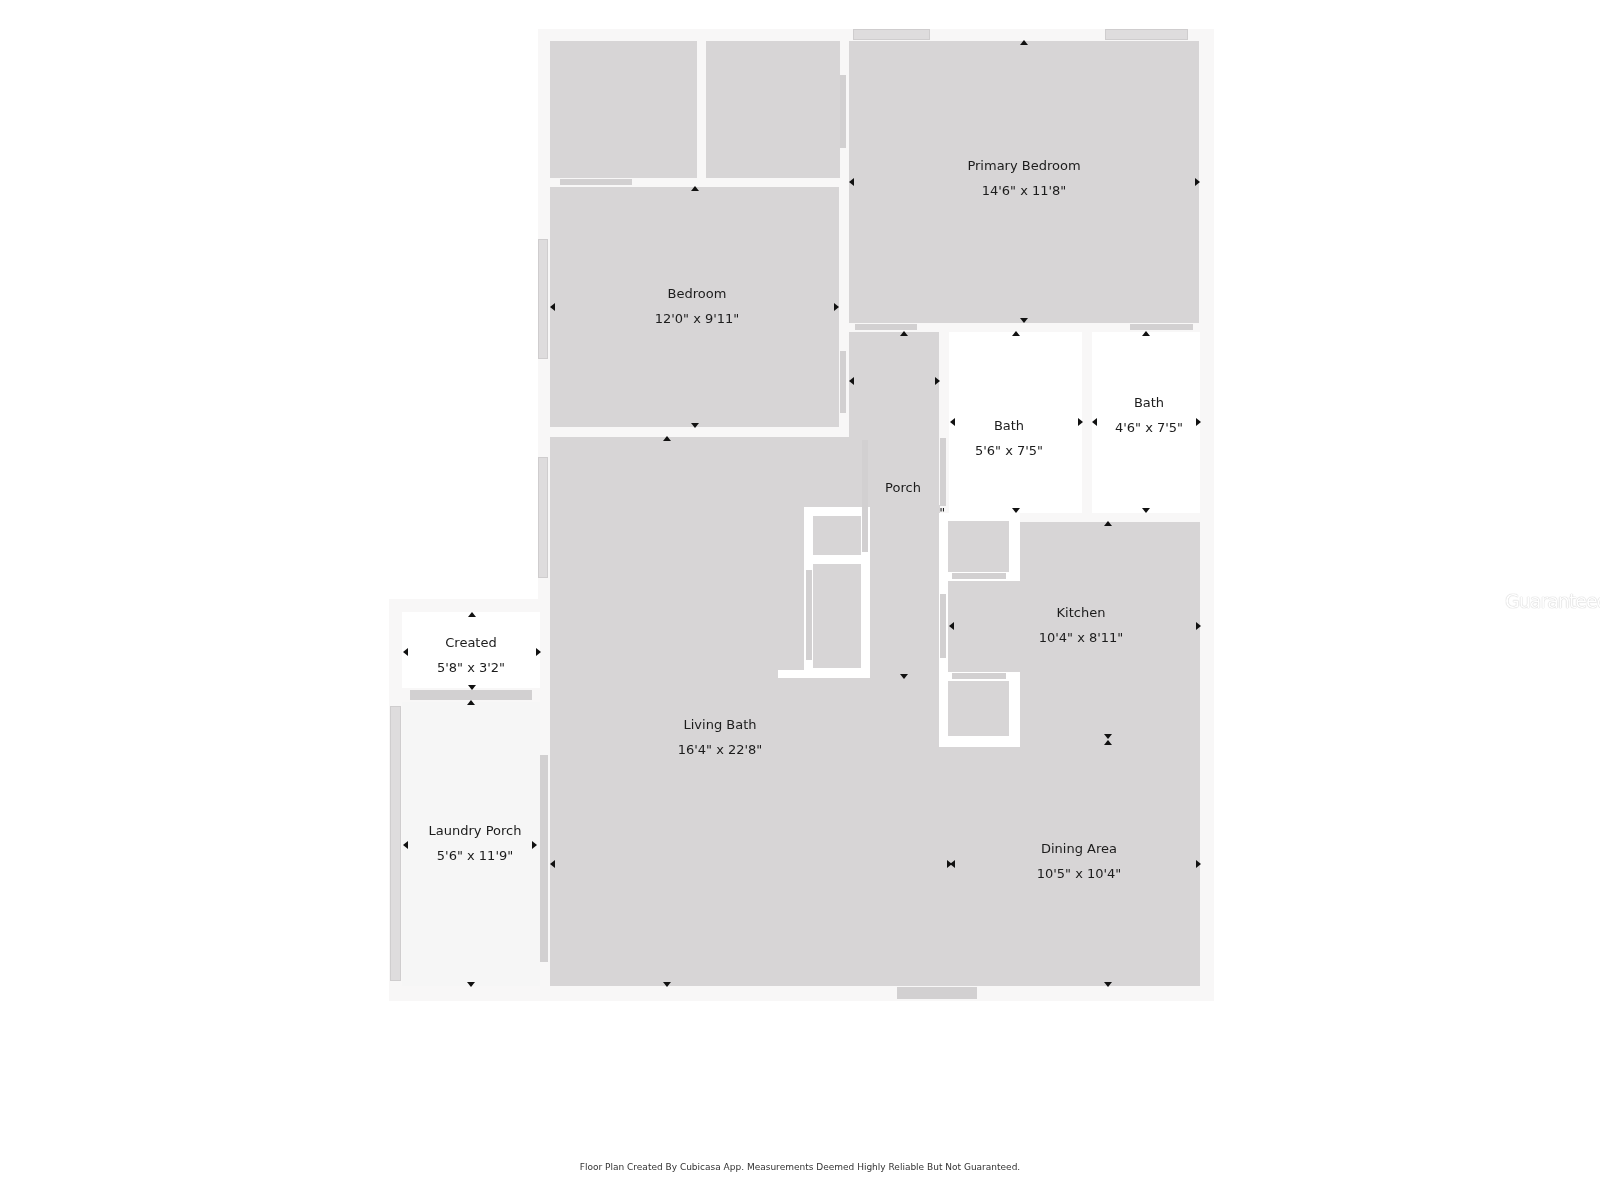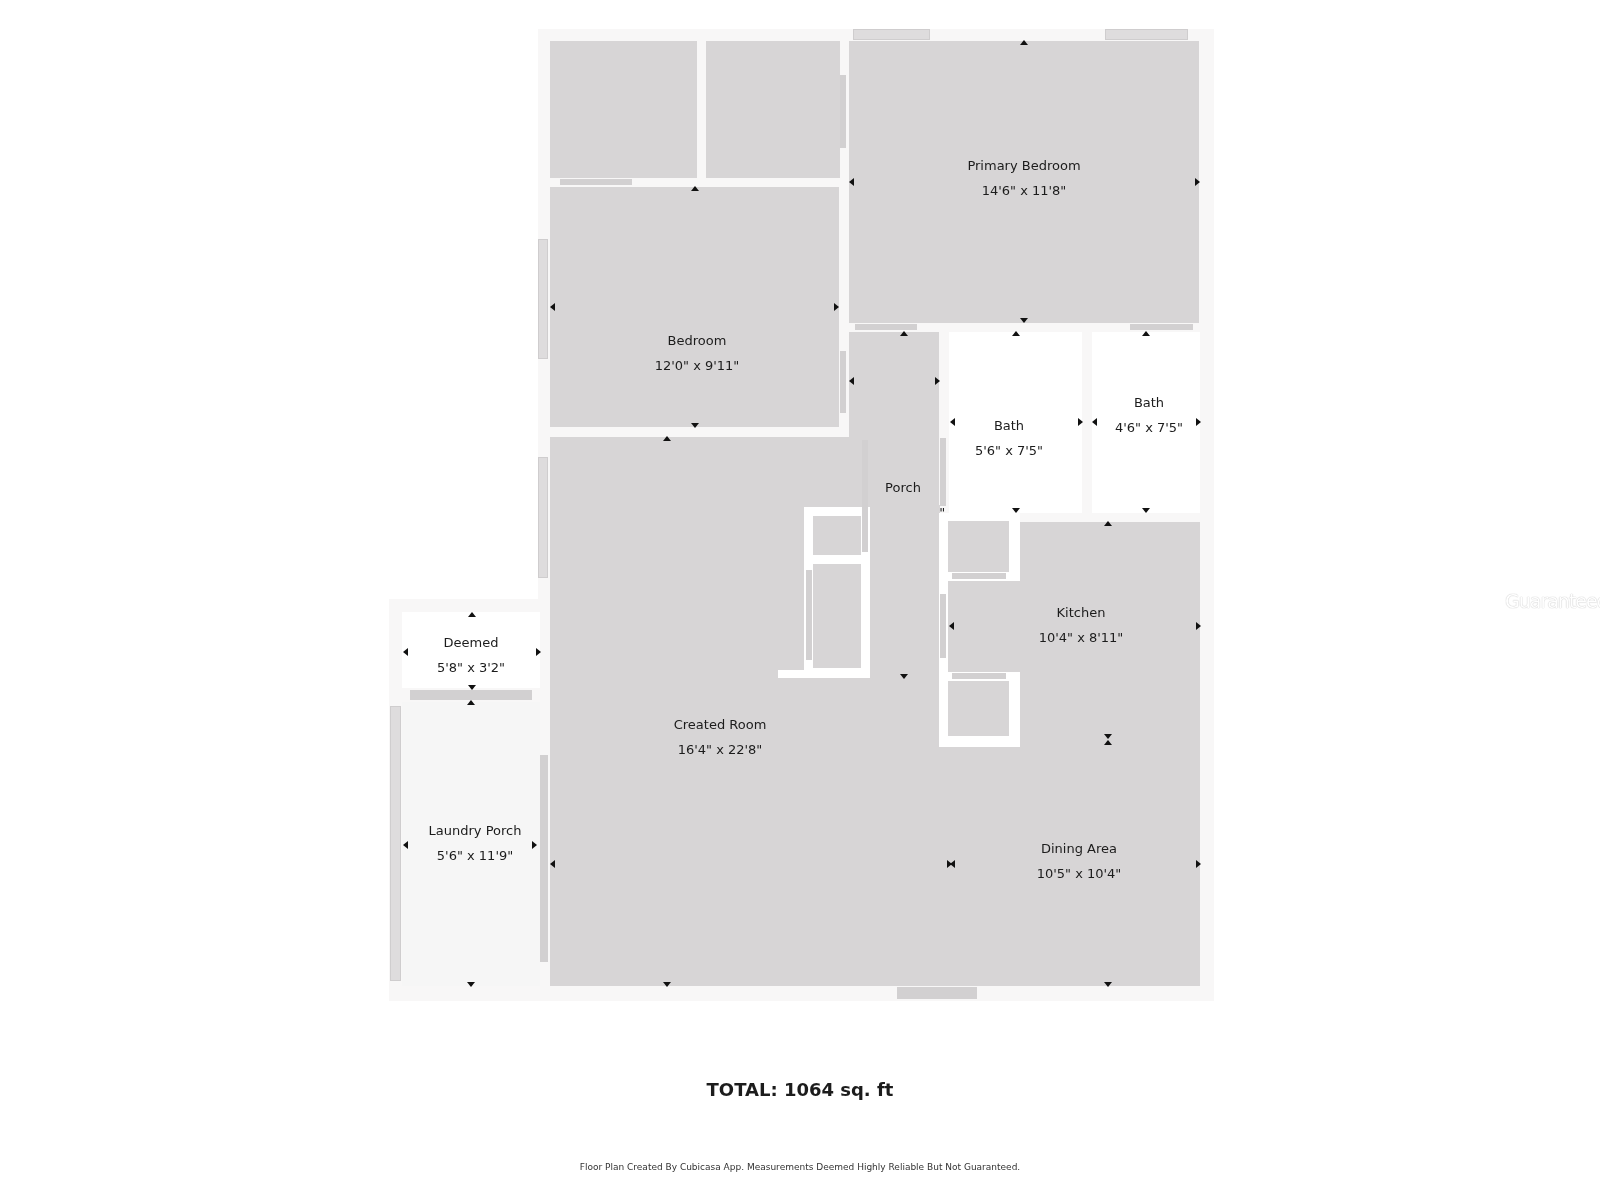--- a/index.html
+++ b/index.html
@@ -41,21 +41,21 @@
 <div class="abs room" style="left:849px;top:41px;width:350px;height:282px;"></div>
 <div class="abs win" style="left:853px;top:29px;width:77px;height:11px;"></div>
 <div class="abs win" style="left:1105px;top:29px;width:83px;height:11px;"></div>
 <div class="label" style="left:1024px;top:153px;">
   <span class="n">Primary Bedroom</span>
   <span class="d">14'6" x 11'8"</span>
 </div>
 
 <div class="abs room" style="left:550px;top:187px;width:289px;height:240px;"></div>
 <div class="abs win" style="left:538px;top:239px;width:10px;height:120px;"></div>
-<div class="label" style="left:697px;top:281px;margin-top:47px;">
+<div class="label" style="left:697px;top:281px;">
   <span class="n">Bedroom</span>
   <span class="d">12'0" x 9'11"</span>
 </div>
 
 <div class="abs room" style="left:849px;top:332px;width:90px;height:346px;"></div>
 <div class="abs door" style="left:840px;top:351px;width:6px;height:62px;"></div>
 <div class="abs door" style="left:855px;top:324px;width:62px;height:6px;"></div>
 <div class="abs door" style="left:940px;top:438px;width:6px;height:68px;"></div>
 <div class="label" style="left:903px;top:475px;">
   <span class="n">Porch</span>
@@ -95,37 +95,37 @@
 <div class="abs room" style="left:948px;top:681px;width:61px;height:55px;"></div>
 <div class="abs door" style="left:952px;top:673px;width:54px;height:6px;"></div>
 <div class="abs wallw" style="left:939px;top:580px;width:9px;height:92px;"></div>
 <div class="abs door" style="left:940px;top:594px;width:6px;height:64px;"></div>
 
 <div class="label" style="left:1081px;top:600px;">
   <span class="n">Kitchen</span>
   <span class="d">10'4" x 8'11"</span>
 </div>
 <div class="label" style="left:720px;top:712px;">
-  <span class="n">Created Room</span>
+  <span class="n">Living Bath</span>
   <span class="d">16'4" x 22'8"</span>
 </div>
 <div class="label" style="left:1079px;top:836px;">
   <span class="n">Dining Area</span>
   <span class="d">10'5" x 10'4"</span>
 </div>
 
 <div class="abs win" style="left:538px;top:457px;width:10px;height:121px;"></div>
 <div class="abs door" style="left:538px;top:755px;width:10px;height:207px;"></div>
 
 <div class="abs door" style="left:897px;top:987px;width:80px;height:12px;"></div>
 
 <div class="abs room white" style="left:402px;top:612px;width:138px;height:76px;"></div>
 <div class="abs door" style="left:410px;top:690px;width:122px;height:10px;"></div>
 <div class="label" style="left:471px;top:630px;">
-  <span class="n">Deemed</span>
+  <span class="n">Created</span>
   <span class="d">5'8" x 3'2"</span>
 </div>
 
 <div class="abs room porch" style="left:402px;top:702px;width:138px;height:284px;"></div>
 <div class="abs win" style="left:390px;top:706px;width:11px;height:275px;"></div>
 <div class="label" style="left:475px;top:818px;">
   <span class="n">Laundry Porch</span>
   <span class="d">5'6" x 11'9"</span>
 </div>
 
@@ -166,15 +166,14 @@
 <div class="tri right" style="left:536px;top:648px;"></div>
 <div class="tri down" style="left:468px;top:685px;"></div>
 <div class="tri up" style="left:467px;top:700px;"></div>
 <div class="tri left" style="left:403px;top:841px;"></div>
 <div class="tri right" style="left:532px;top:841px;"></div>
 <div class="tri down" style="left:467px;top:982px;"></div>
 
 <div class="watermark">Guaranteed</div>
 
 <div class="summary" style="top:1078px;">
-  <div class="total">TOTAL: 1064 sq. ft</div>
 </div>
 <div class="footnote">Floor Plan Created By Cubicasa App. Measurements Deemed Highly Reliable But Not Guaranteed.</div>
 
 </body></html>

